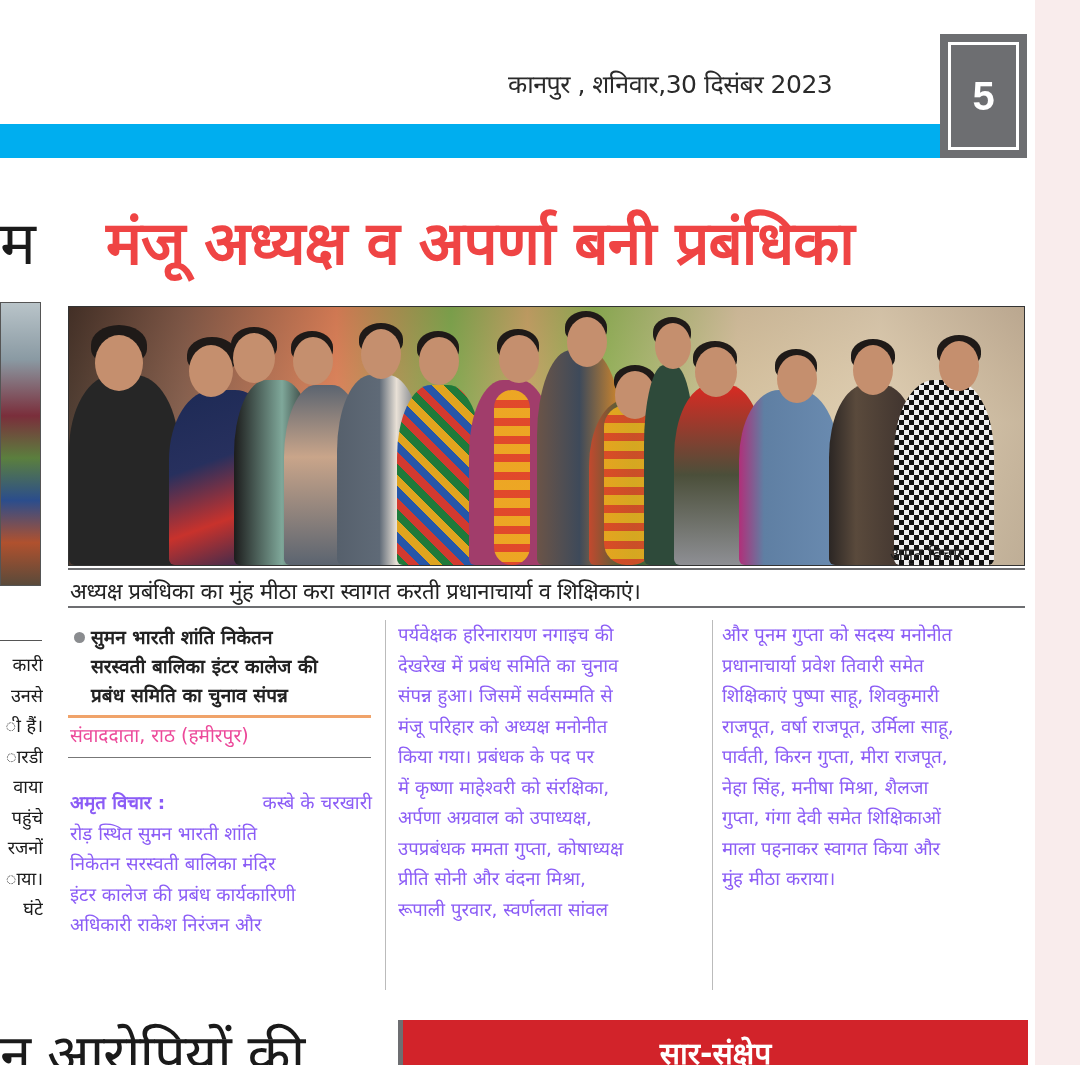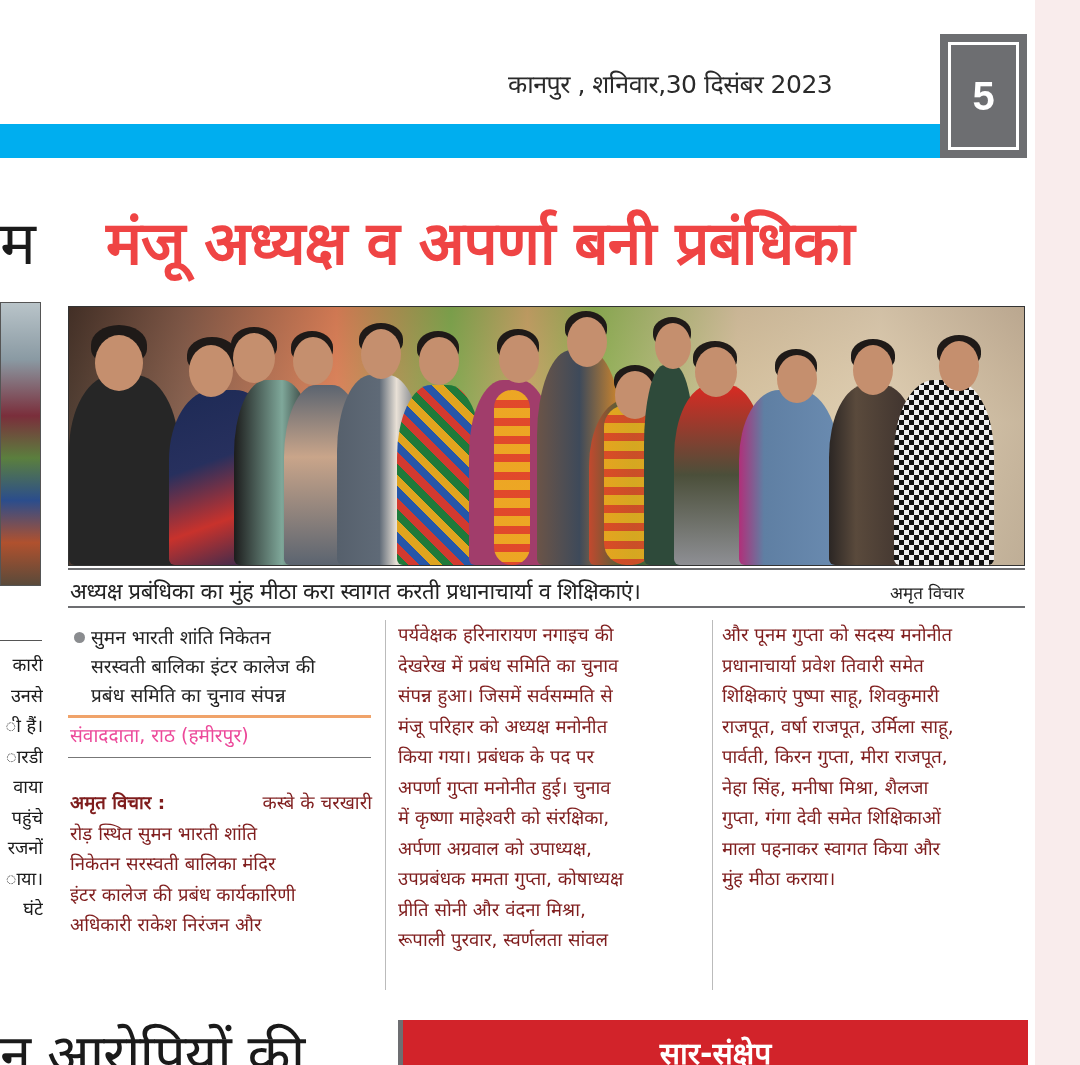--- a/index.html
+++ b/index.html
@@ -23,36 +23,36 @@
     background: linear-gradient(180deg, #6b4b3b 0%, #a98a6e 25%, #c9b59a 45%, #8a7a6a 100%); }
   .photo-bg { position: absolute; inset: 0;
     background:
       linear-gradient(90deg, #3b2a22 0%, #7d5545 12%, #e07f56 28%, #7bab4c 40%, #c8a566 48%, #8bb552 55%, #d9c7a4 70%, #e3d4b8 85%, #c8b79e 100%); opacity: 0.85; }
   .person { position: absolute; bottom: 0; border-radius: 40% 40% 6px 6px; }
   .head { position: absolute; border-radius: 50%; background: #c58f6e; }
   .hair { position: absolute; border-radius: 50% 50% 40% 40%; background: #1f1a18; }
 
   .caption-rule-top { position: absolute; left: 68px; top: 568px; width: 957px; height: 2px; background: #6d6e71; }
   .caption { position: absolute; left: 70px; top: 575px; font-size: 22px; color: #222; white-space: nowrap; letter-spacing: -0.4px; }
-  .caption-credit { position: absolute; left: 890px; top: 581px; font-size: 17px; color: #222; white-space: nowrap; }
+  .caption-credit { position: absolute; left: 890px; top: 542px; font-size: 17px; color: #222; white-space: nowrap; }
   .caption-rule-bottom { position: absolute; left: 68px; top: 606px; width: 957px; height: 2px; background: #6d6e71; }
 
   .prev-col { position: absolute; left: 0; top: 622px; width: 43px; }
   .prev-col-rule { position: absolute; left: 0; top: 640px; width: 42px; height: 1px; background: #555; }
   .prev-col-lines { position: absolute; left: 0; top: 650px; width: 43px; text-align: right; }
   .prev-col-lines div { font-size: 18px; line-height: 30.5px; white-space: nowrap; overflow: hidden; direction: rtl; }
 
   .deck { position: absolute; left: 74px; top: 623px; width: 300px; }
   .deck-bullet { position: absolute; left: 0; top: 9px; width: 11px; height: 11px; border-radius: 50%; background: #8a8c8f; }
-  .deck-text { padding-left: 17px; font-size: 19px; font-weight: normal; line-height: 29px; color: #222; }
+  .deck-text { padding-left: 17px; font-size: 19px; font-weight: bold; line-height: 29px; color: #222; }
   .deck-rule { position: absolute; left: 68px; top: 715px; width: 303px; height: 3px; background: #f0a36a; }
   .byline { position: absolute; left: 70px; top: 722px; font-size: 19px; color: #ec4899; white-space: nowrap; }
   .byline-rule { position: absolute; left: 68px; top: 757px; width: 303px; height: 1px; background: #777; }
 
-  .col { position: absolute; font-size: 18.5px; line-height: 30.5px; color: #7f1d1d; text-align: justify; text-align-last: justify; }
+  .col { position: absolute; font-size: 18.5px; line-height: 30.5px; color: #8b5cf6; text-align: justify; text-align-last: justify; }
   .col div { white-space: nowrap; display: flex; justify-content: space-between; }
   .col div.last { justify-content: flex-start; }
   .col-1 { left: 70px; top: 788px; width: 302px; }
   .col-2 { left: 398px; top: 620px; width: 302px; }
   .col-3 { left: 722px; top: 620px; width: 306px; }
   .lead { font-weight: bold; }
   .col-sep { position: absolute; top: 620px; width: 1px; height: 370px; background: #bbb; }
 
   .bottom-headline { position: absolute; left: 0; top: 1025px; font-size: 56px; color: #1a1a1a; font-family: "DejaVu Serif", serif; white-space: nowrap; line-height: 60px; letter-spacing: -1px; }
   .brief-box { position: absolute; left: 398px; top: 1020px; width: 630px; height: 45px; background: #d2232a; border-left: 5px solid #6d6e71; }
@@ -181,21 +181,20 @@
 </div>
 
 <div class="col-sep" style="left:385px;"></div>
 
 <div class="col col-2">
   <div>पर्यवेक्षक हरिनारायण नगाइच की</div>
   <div>देखरेख में प्रबंध समिति का चुनाव</div>
   <div>संपन्न हुआ। जिसमें सर्वसम्मति से</div>
   <div>मंजू परिहार को अध्यक्ष मनोनीत</div>
   <div>किया गया। प्रबंधक के पद पर</div>
-  <div>अपर्णा गुप्ता मनोनीत हुई। चुनाव</div>
   <div>में कृष्णा माहेश्वरी को संरक्षिका,</div>
   <div>अर्पणा अग्रवाल को उपाध्यक्ष,</div>
   <div>उपप्रबंधक ममता गुप्ता, कोषाध्यक्ष</div>
   <div>प्रीति सोनी और वंदना मिश्रा,</div>
   <div>रूपाली पुरवार, स्वर्णलता सांवल</div>
 </div>
 
 <div class="col-sep" style="left:712px;"></div>
 
 <div class="col col-3">

